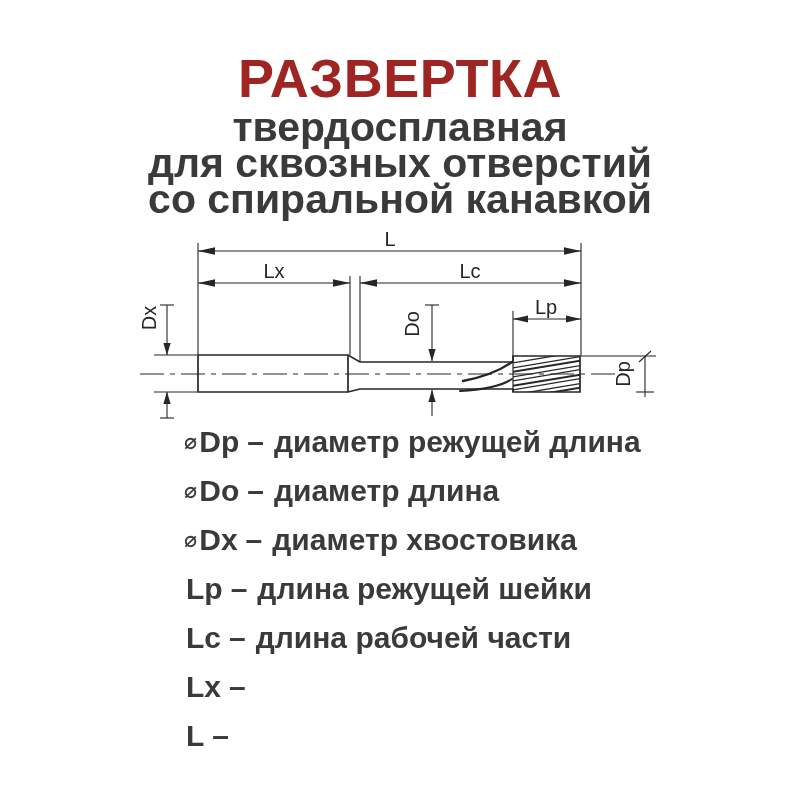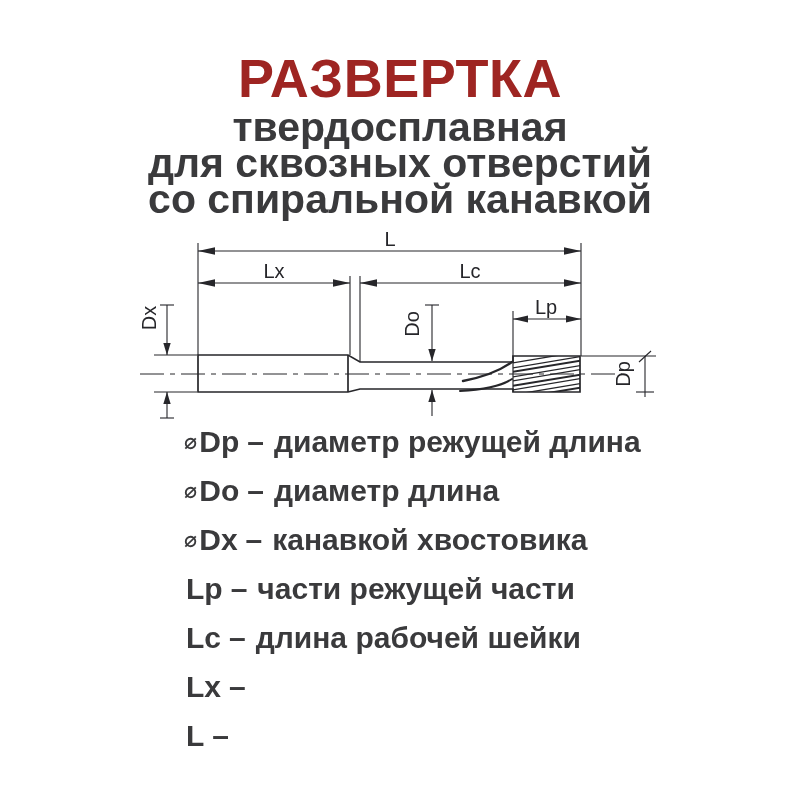--- a/index.html
+++ b/index.html
@@ -188,33 +188,33 @@
     <div class="legend-row">
       <span class="dia">⌀</span>
         <span>Do</span>
       <span class="sep">–</span>
       <span>диаметр длина</span>
     </div>
     <div class="legend-row">
       <span class="dia">⌀</span>
         <span>Dx</span>
       <span class="sep">–</span>
-      <span>канавкой хвостовика</span>
+      <span>диаметр хвостовика</span>
     </div>
     <div class="legend-row">
       <span class="dia"></span>
         <span>Lp</span>
       <span class="sep">–</span>
-      <span>части режущей части</span>
+      <span>длина режущей шейки</span>
     </div>
     <div class="legend-row">
       <span class="dia"></span>
         <span>Lc</span>
       <span class="sep">–</span>
-      <span>длина рабочей шейки</span>
+      <span>длина рабочей части</span>
     </div>
     <div class="legend-row">
       <span class="dia"></span>
         <span>Lx</span>
       <span class="sep">–</span>
     </div>
     <div class="legend-row">
       <span class="dia"></span>
         <span>L</span>
       <span class="sep">–</span>

